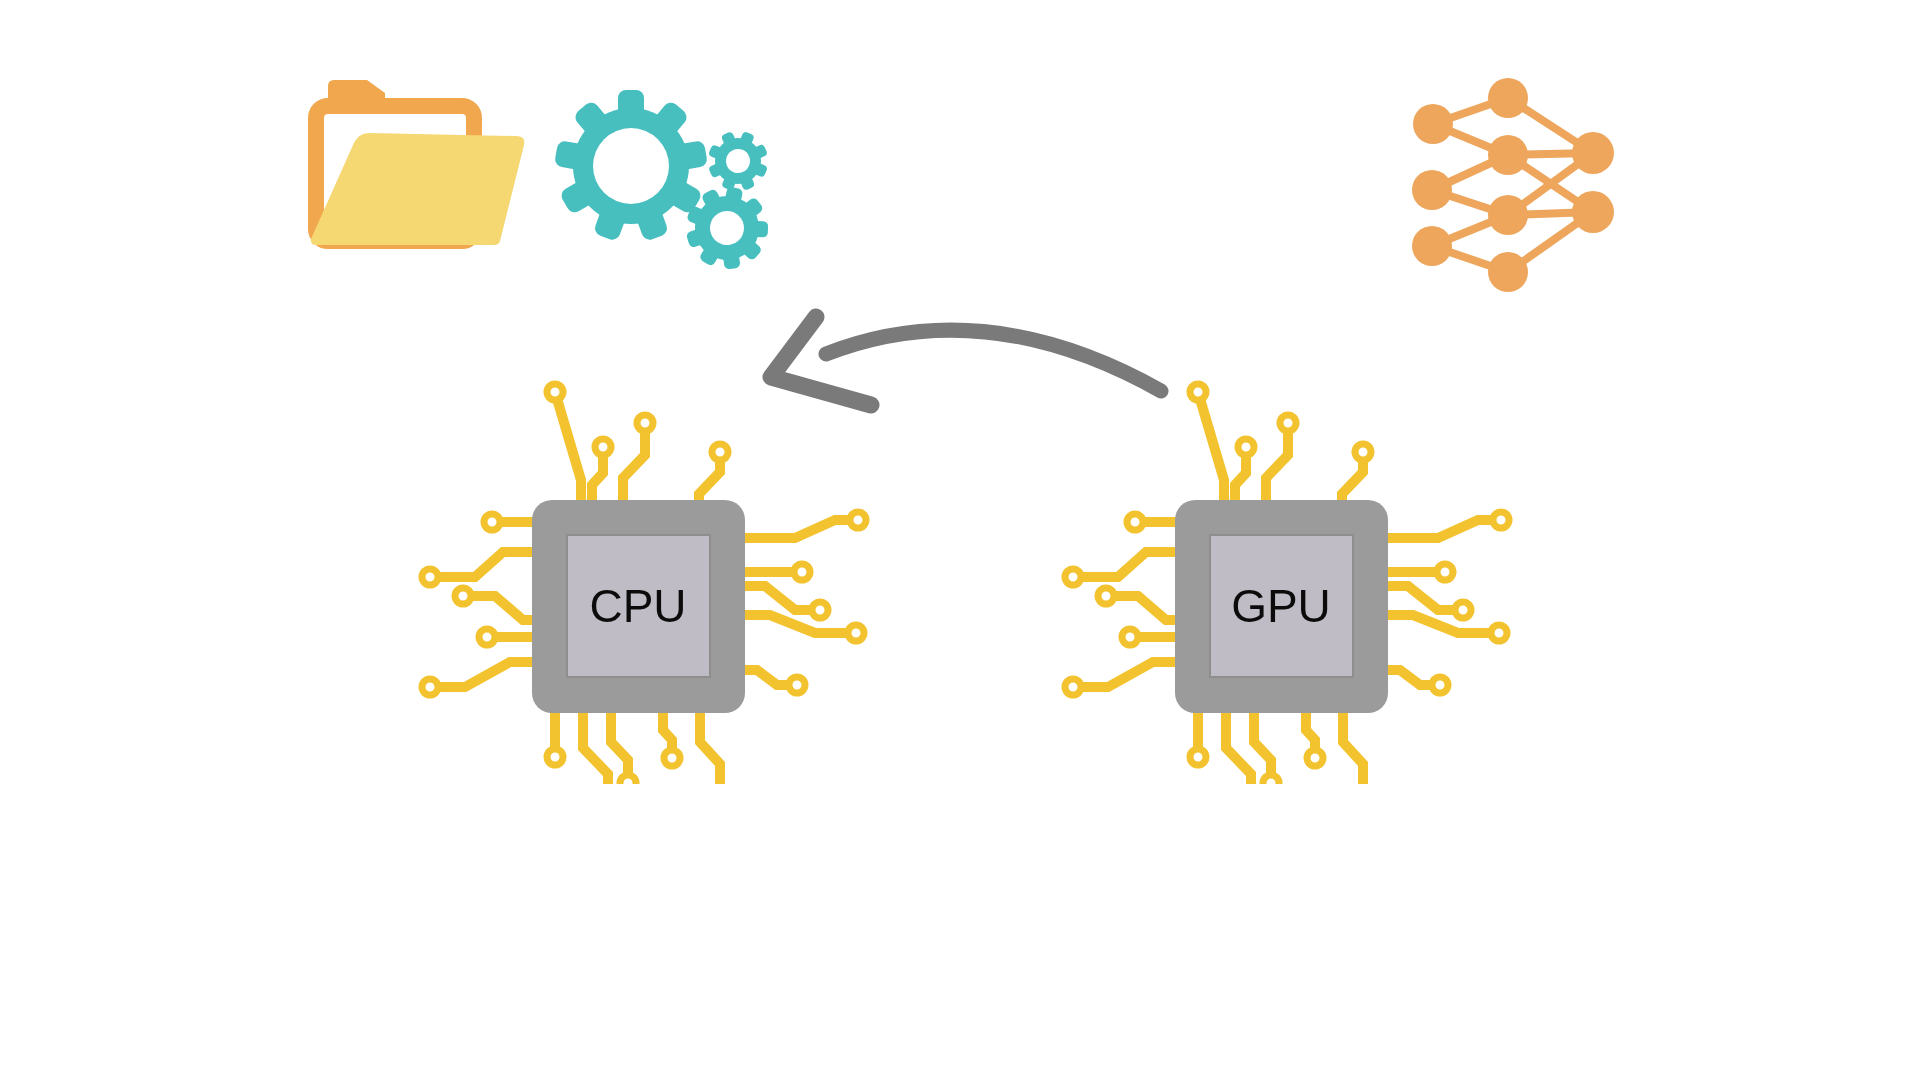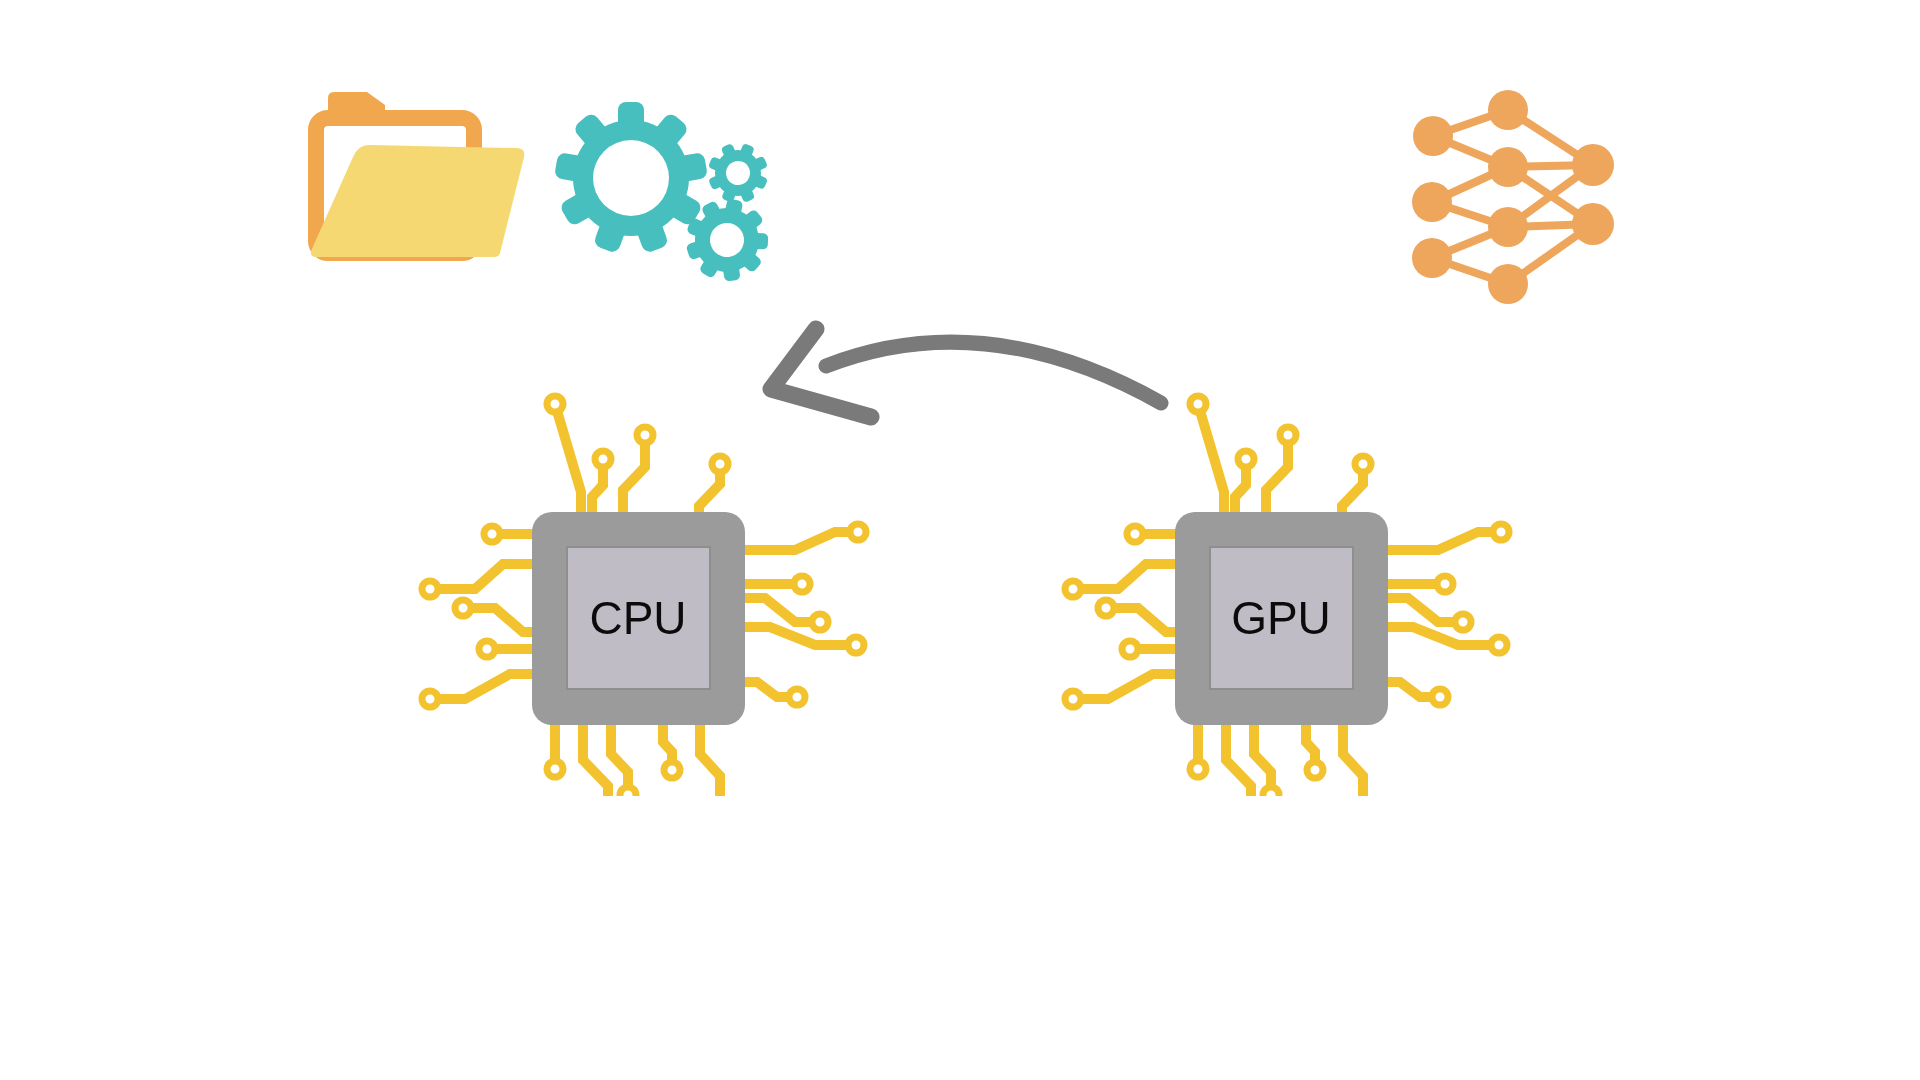--- a/index.html
+++ b/index.html
@@ -3,21 +3,20 @@
 <meta charset="utf-8">
 <style>
   html, body { margin: 0; padding: 0; background: #ffffff; }
   .stage {
     position: relative;
     width: 1920px;
     height: 784px;
     background: #ffffff;
     overflow: hidden;
     font-family: "Liberation Sans", sans-serif;
-    margin-top: 12px;
   }
   .abs { position: absolute; }
   .chip-label {
     font-family: "Liberation Sans", sans-serif;
     font-size: 46px;
     font-weight: 400;
   }
 </style>
 </head>
 <body>

